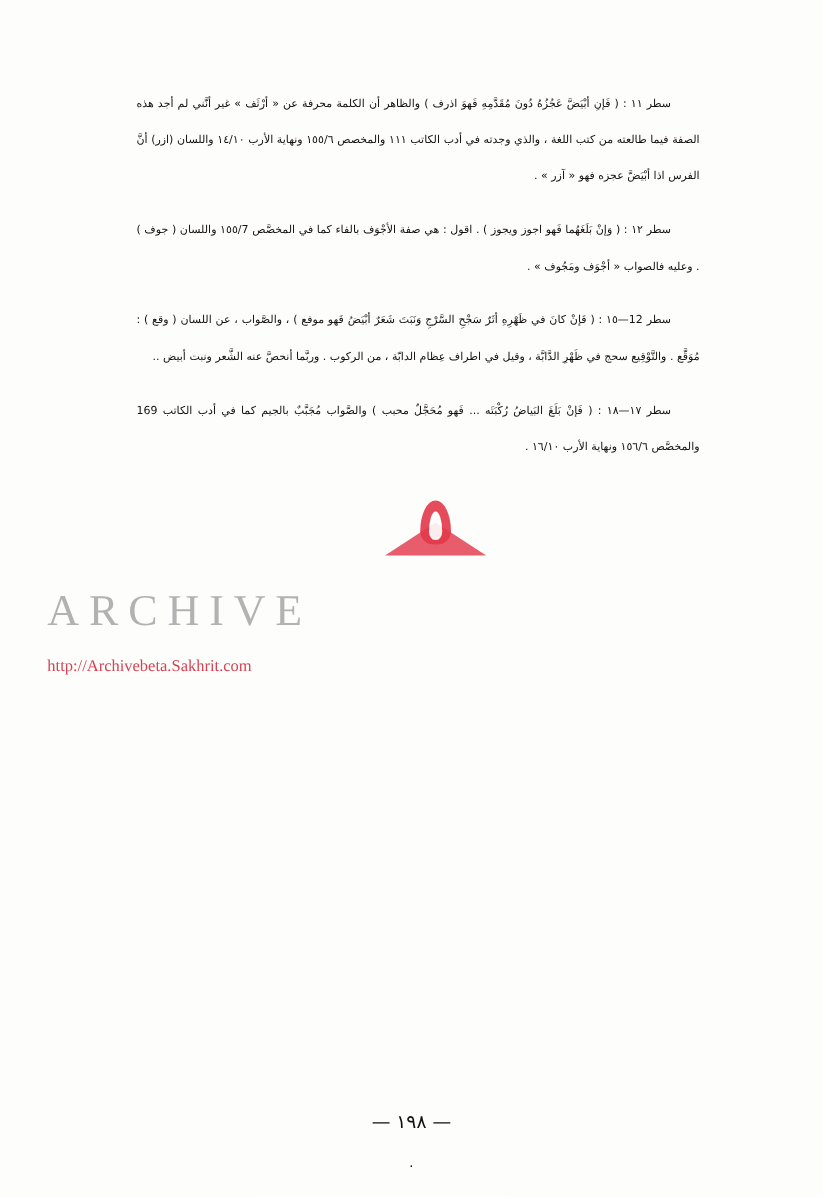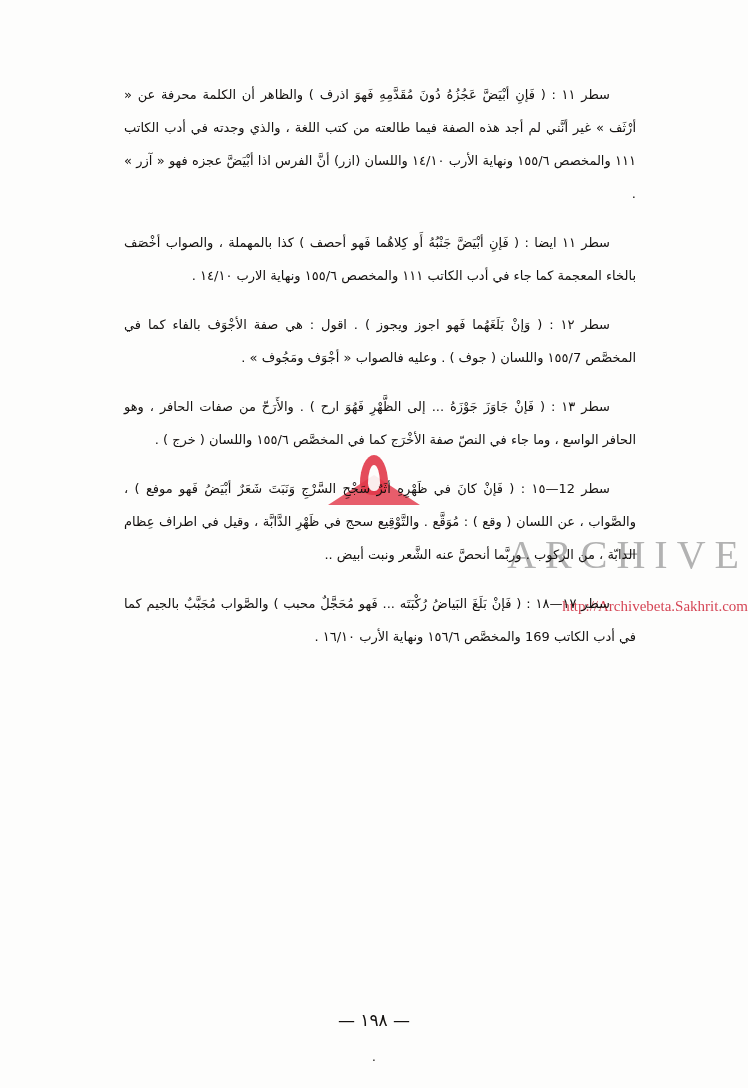--- a/index.html
+++ b/index.html
@@ -21,24 +21,25 @@
     inset: 0;
     background: #fdfdfc;
   }
 
   
   .watermark {
     position: absolute;
     left: 0;
     right: 0;
     top: 455px;
-    text-align: right;
+    text-align: left;
     pointer-events: none;
     user-select: none;
     z-index: 5;
+    padding-left: 43px;
   }
   .wm-logo {
     position: relative;
     width: 96px;
     height: 74px;
     margin: 0 auto 2px auto;
   }
   .wm-logo .book {
     position: absolute;
     left: 50%;
@@ -93,21 +94,21 @@
   
   .content {
     position: absolute;
     top: 78px;
     right: 112px;
     left: 112px;
     z-index: 10;
   }
   .para {
     font-family: "DejaVu Sans", sans-serif;
-    font-size: 13px;
+    font-size: 10px;
     line-height: 33px;
     text-align: justify;
     text-align-last: right;
     margin: 0 0 16px 12px;
     color: #13100e;
   }
   .para .lead {
     margin-right: 26px;
   }
 
@@ -142,22 +143,20 @@
     <div class="wm-logo">
       <div class="book"></div>
       <div class="flame"></div>
     </div>
     <div class="wm-title">ARCHIVE</div>
     <div class="wm-url">http://Archivebeta.Sakhrit.com</div>
   </div>
 
   <div class="content">
     <p class="para"><span class="lead"></span><span>سطر ١١ : ( فَإنِ أبْيَضَّ عَجُزُهُ دُونَ مُقَدَّمِهِ فَهوَ اذرف ) والظاهر أن الكلمة محرفة عن « أرْثَف » غير أنَّني لم أجد هذه الصفة فيما طالعته من كتب اللغة ، والذي وجدته في أدب الكاتب ١١١ والمخصص ١٥٥/٦ ونهاية الأرب ١٤/١٠ واللسان (ازر) أنَّ الفرس اذا أبْيَضَّ عجزه فهو « آزر » .</span></p>
-    <p class="para"><span class="lead"></span><span>سطر ١١ ايضا : ( فَإنِ أبْيَضَّ جَنْبُهُ أَو كِلاهُما فَهو أحصف ) كذا بالمهملة ، والصواب أخْصَف بالخاء المعجمة كما جاء في أدب الكاتب ١١١ والمخصص ١٥٥/٦ ونهاية الارب ١٤/١٠ .</span></p>
     <p class="para"><span class="lead"></span><span>سطر ١٢ : ( وَإنْ بَلَغَهُما فَهو اجوز ويجوز ) . اقول : هي صفة الأجْوَف بالفاء كما في المخصَّص ١٥٥/7 واللسان ( جوف ) . وعليه فالصواب « أجْوَف ومَجُوف » .</span></p>
-    <p class="para"><span class="lead"></span><span>سطر ١٣ : ( فَإنْ جَاوَزَ جَوْزَهُ ... إلى الظَّهْرِ فَهُوَ ارح ) . والأَرَحّ من صفات الحافر ، وهو الحافر الواسع ، وما جاء في النصّ صفة الأخْرَج كما في المخصَّص ١٥٥/٦ واللسان ( خرج ) .</span></p>
     <p class="para"><span class="lead"></span><span>سطر 12—١٥ : ( فَإنْ كانَ في ظَهْرِهِ أثَرٌ سَجْحِ السَّرْجِ وَنَبَتَ شَعَرٌ أبْيَضُ فَهو موفع ) ، والصَّواب ، عن اللسان ( وقع ) : مُوَقَّع . والتَّوْقِيع سحج في ظَهْرِ الدَّابَّة ، وقيل في اطراف عِظام الدابّة ، من الركوب . وربَّما أنحصَّ عنه الشَّعر ونبت أبيض ..</span></p>
     <p class="para"><span class="lead"></span><span>سطر ١٧—١٨ : ( فَإنْ بَلَغَ البَياضُ رُكْبَتَه ... فَهو مُحَجَّلٌ محبب ) والصَّواب مُجَبَّبٌ بالجيم كما في أدب الكاتب 169 والمخصَّص ١٥٦/٦ ونهاية الأرب ١٦/١٠ .</span></p>
   </div>
 
   <div class="page-number">— ١٩٨ —</div>
   <div class="foot-dot">.</div>
 </div>
 
 </body></html>

